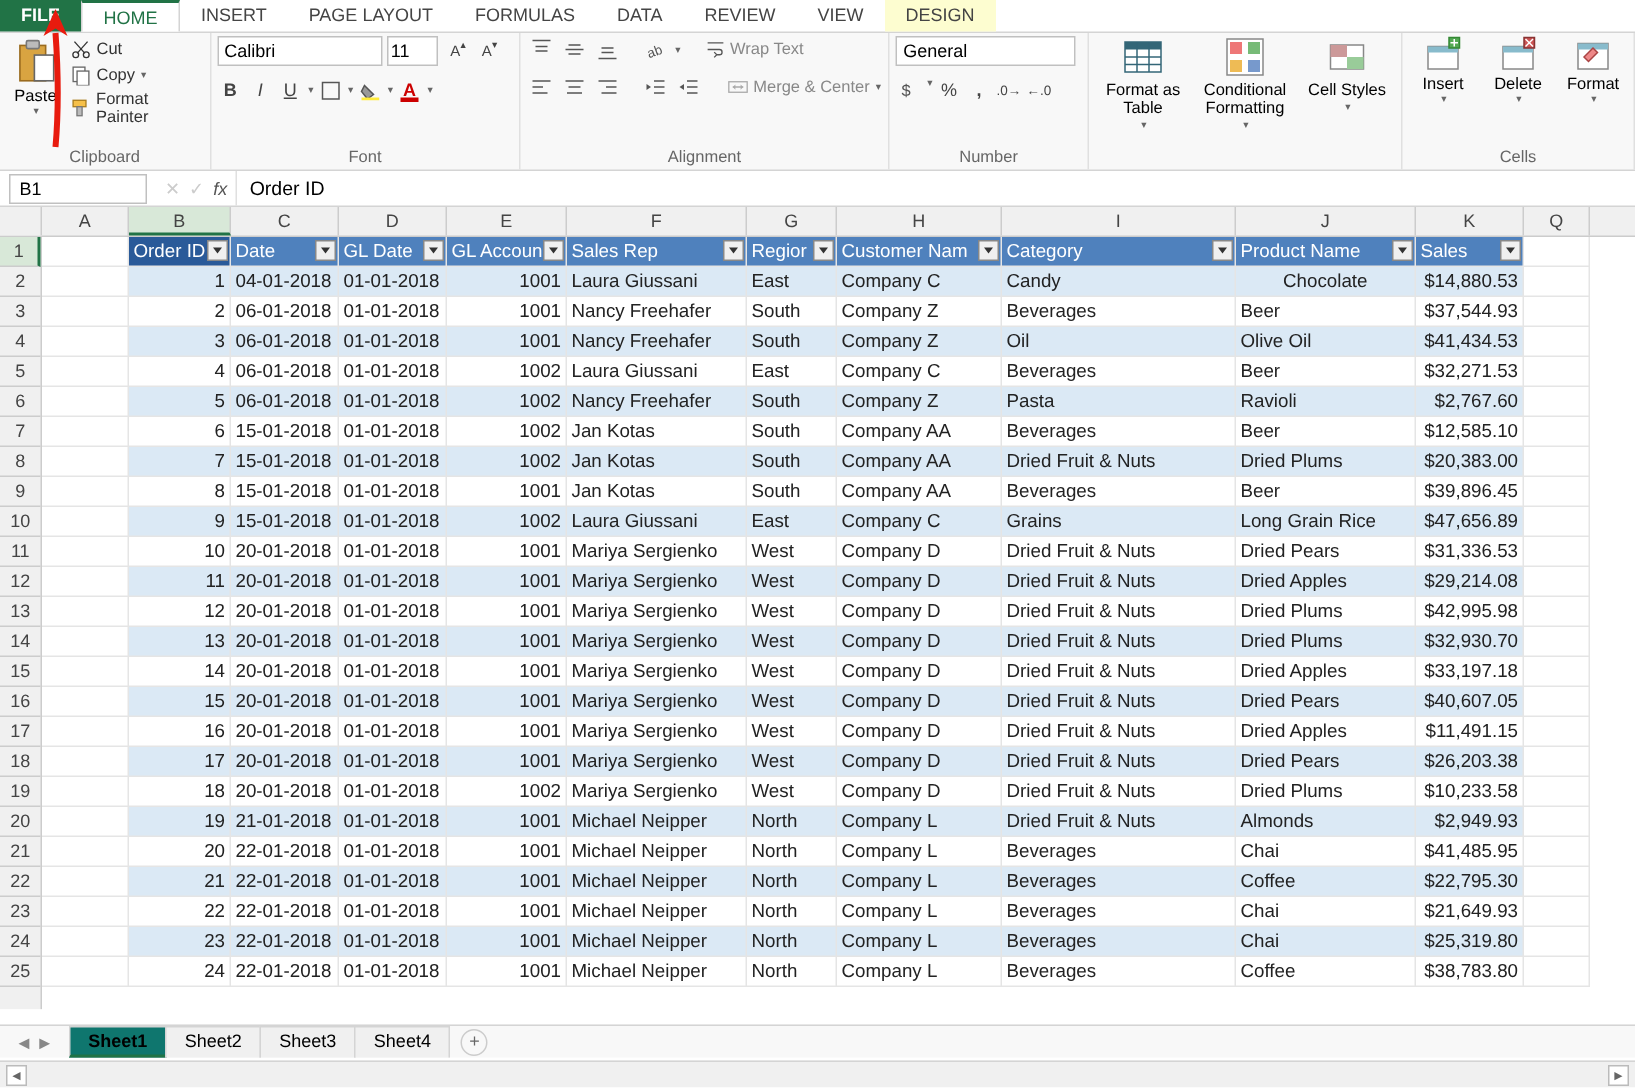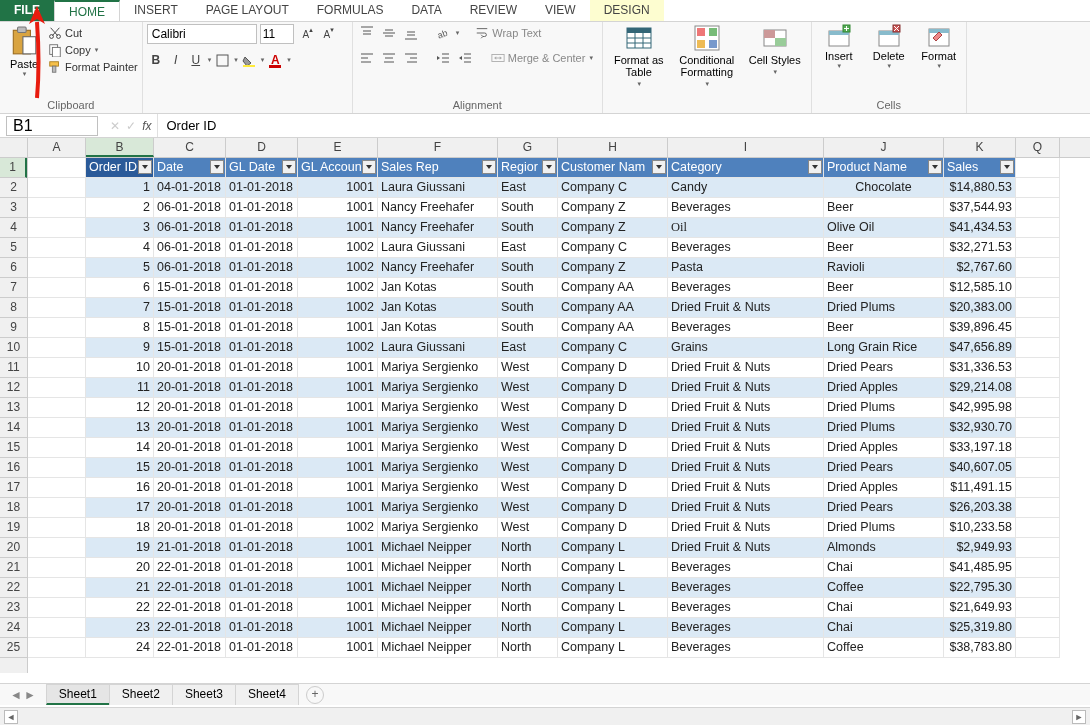--- a/index.html
+++ b/index.html
@@ -59,21 +59,21 @@
 
 .stylg .big-btn { display: flex; flex-direction: column; align-items: center; width: 64px; font-size: 11px; text-align: center; line-height: 12px; }
 .stylg .big-btn .ic { width: 28px; height: 28px; margin-bottom: 2px; }
 
 
 .cellg .big-btn { display: flex; flex-direction: column; align-items: center; width: 46px; font-size: 11px; }
 .cellg .big-btn .ic { width: 24px; height: 24px; margin-bottom: 2px; }
 
 
 .fbar { display: flex; align-items: center; height: 24px; border-bottom: 1px solid #d4d4d4; }
-.namebox { width: 92px; height: 20px; border: 1px solid #c0c0c0; margin: 2px 6px; padding: 1px 6px; font-size: 16px; }
+.namebox { width: 92px; height: 20px; border: 1px solid #c0c0c0; margin: 2px 6px; padding: 1px 6px; font-size: 12px; }
 .fb-icons { display: flex; gap: 6px; align-items: center; color: #bbb; padding: 0 6px; border-right: 1px solid #e0e0e0; height: 100%; }
 .fb-icons .fx { font-style: italic; font-size: 12px; color: #555; }
 .formula-input { flex: 1; padding: 2px 8px; border: none; font-size: 13px; }
 
 
 .grid-area { position: relative; height: 535px; overflow: hidden; }
 .col-headers { display: flex; height: 20px; background: #f0f0f0; border-bottom: 1px solid #ccc; }
 .ch { border-right: 1px solid #ccc; text-align: center; font-size: 12px; color: #444; line-height: 19px; }
 .ch.selected { background: #d8e8d8; border-bottom: 2px solid #217346; }
 .corner { width: 28px; background: #f0f0f0; border-right: 1px solid #ccc; }
@@ -92,21 +92,21 @@
 .filter-btn svg { width: 8px; height: 8px; }
 .num { text-align: right; }
 
 
 .active-cell-border { position: absolute; border: 2px solid #217346; pointer-events: none; background: transparent; }
 
 
 .sheet-bar { position: absolute; bottom: 20px; left: 0; right: 0; height: 22px; display: flex; align-items: center; background: #f8f8f8; border-top: 1px solid #d4d4d4; }
 .sheet-nav { display: flex; gap: 2px; padding: 0 10px; color: #888; }
 .sheet-tab { padding: 2px 12px; border: 1px solid #d4d4d4; border-bottom: none; font-size: 12px; background: #f0f0f0; margin-right: -1px; }
-.sheet-tab.active { background: #e5e5e5; font-weight: normal; border-bottom: 2px solid #217346; }
+.sheet-tab.active { background: #0f766e; font-weight: bold; border-bottom: 2px solid #217346; }
 .add-sheet { width: 18px; height: 18px; border: 1px solid #ccc; border-radius: 50%; margin-left: 8px; text-align: center; line-height: 15px; color: #666; }
 
 
 .hscroll { position: absolute; bottom: 0; left: 0; right: 0; height: 18px; background: #f0f0f0; border-top: 1px solid #d4d4d4; display: flex; justify-content: space-between; align-items: center; padding: 0 4px; }
 .scroll-btn { width: 14px; height: 14px; border: 1px solid #bbb; background: #fff; font-size: 9px; display: flex; align-items: center; justify-content: center; color: #666; }
 </style>
 </head>
 <body>
 
 <div class="red-arrow">
@@ -197,20 +197,21 @@
             </svg>
           </span>
           <span class="mini-dd">▾</span>
         <span class="sq-btn" style="position:relative;">
             <span style="color:#c00;font-weight:bold;">A</span>
             <span style="position:absolute;bottom:0;left:2px;right:2px;height:3px;background:#c00;"></span>
           </span>
           <span class="mini-dd">▾</span>
       </div>
     </div>
+    <div class="group-label">Font</div>
   </div>
 
   <div class="group alig">
     <div class="group-body" style="flex-direction:column;">
       <div class="row1">
         <span class="alibtn">
             <svg width="14" height="14">
               <line x1="1" y1="1" x2="13" y2="1" stroke="#555"></line>
               <line x1="3" y1="5" x2="11" y2="5" stroke="#555"></line>
               <line x1="3" y1="8" x2="11" y2="8" stroke="#555"></line>
@@ -293,20 +294,38 @@
               <polygon points="12,8 10,6 10,10" fill="#aaa"></polygon>
             </svg>
             <span>Merge &amp; Center</span>
             <span class="mini-dd">▾</span>
           </span>
       </div>
     </div>
     <div class="group-label">Alignment</div>
   </div>
 
+  <div class="group numg">
+    <div class="group-body" style="flex-direction:column;">
+      <input class="format-select" value="General" style="">
+      <div class="row2">
+        <span class="sq-btn">
+            <svg width="14" height="14">
+              <text x="2" y="11" font-size="11" fill="#555">$</text>
+            </svg>
+          </span>
+          <span class="mini-dd">▾</span>
+        <span class="sq-btn">%</span>
+        <span class="sq-btn" style="font-weight:bold;">,</span>
+        <span class="sq-btn" style="font-size:9px;">.0→</span>
+        <span class="sq-btn" style="font-size:9px;">←.0</span>
+      </div>
+    </div>
+    <div class="group-label">Number</div>
+  </div>
 
   <div class="group stylg">
     <div class="group-body">
       <div class="big-btn">
         <svg class="ic" viewBox="0 0 28 28">
             <rect x="2" y="4" width="24" height="20" fill="#fff" stroke="#367"></rect>
             <rect x="2" y="4" width="24" height="5" fill="#367"></rect>
             <line x1="2" y1="14" x2="26" y2="14" stroke="#367"></line>
             <line x1="2" y1="19" x2="26" y2="19" stroke="#367"></line>
             <line x1="10" y1="4" x2="10" y2="24" stroke="#367"></line>
@@ -516,21 +535,21 @@
         </div>
         <div class="row odd">
           <div class="cell" style="width: 58px; background: rgb(255, 255, 255);"></div>
           <div class="cell num" style="width: 68px;">3</div>
           <div class="cell" style="width: 72px;">06-01-2018</div>
           <div class="cell" style="width: 72px;">01-01-2018</div>
           <div class="cell num" style="width: 80px;">1001</div>
           <div class="cell" style="width: 120px;">Nancy Freehafer</div>
           <div class="cell" style="width: 60px;">South</div>
           <div class="cell" style="width: 110px;">Company Z</div>
-          <div class="cell" style="width: 156px; font-family: Liberation Serif, serif;">Oil</div>
+          <div class="cell" style="width: 156px;">Oil</div>
           <div class="cell" style="width: 120px;">Olive Oil</div>
           <div class="cell num" style="width: 72px;">$41,434.53</div>
           <div class="cell" style="width: 44px; background: rgb(255, 255, 255);"></div>
         </div>
         <div class="row even">
           <div class="cell" style="width: 58px; background: rgb(255, 255, 255);"></div>
           <div class="cell num" style="width: 68px;">4</div>
           <div class="cell" style="width: 72px;">06-01-2018</div>
           <div class="cell" style="width: 72px;">01-01-2018</div>
           <div class="cell num" style="width: 80px;">1002</div>

